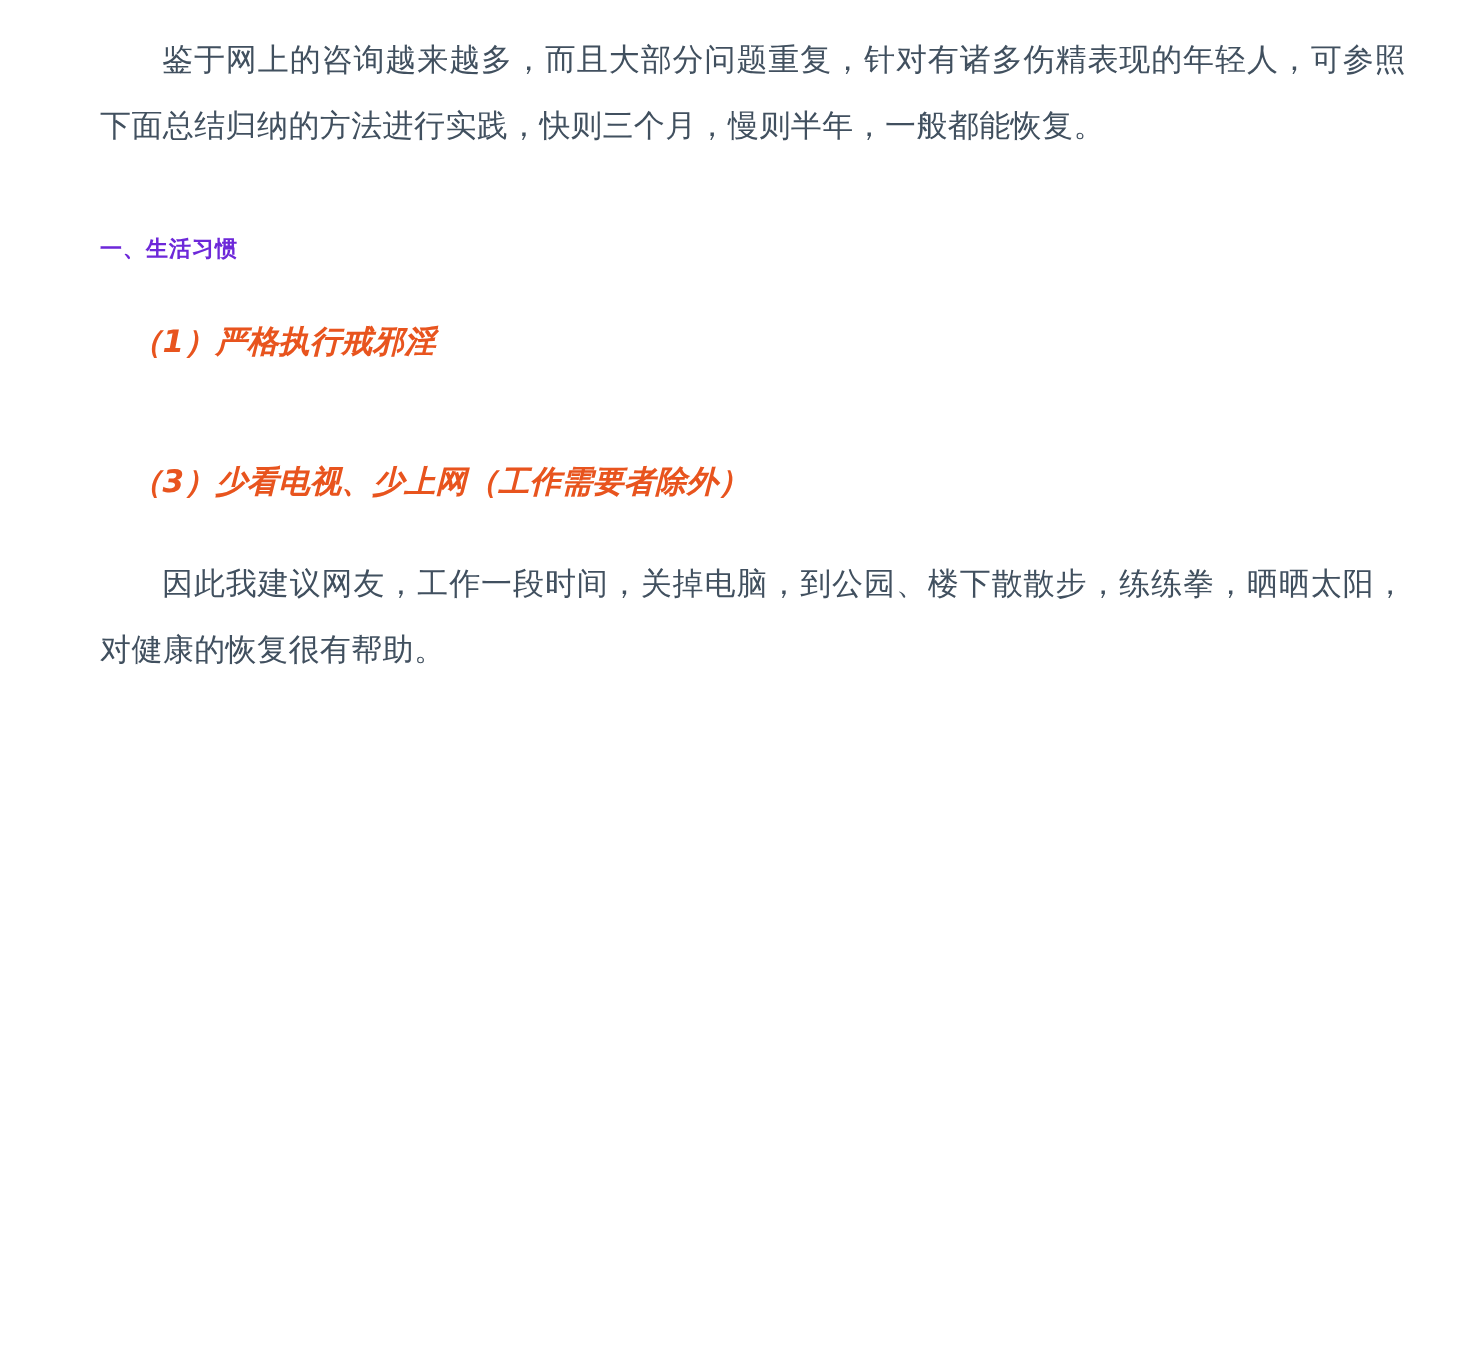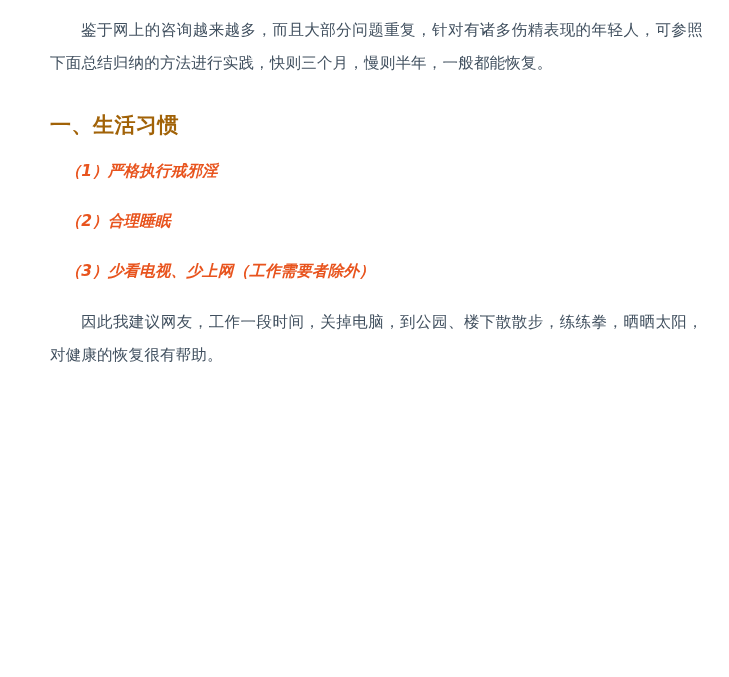--- a/index.html
+++ b/index.html
@@ -27,23 +27,23 @@
     line-height: 33px;
     letter-spacing: 0.2px;
     color: #41505f;
     margin: 0;
     text-align: justify;
   }
   .para.indent {
     text-indent: 2em;
   }
   .section-title {
-    font-size: 21px;
+    font-size: 11px;
     font-weight: bold;
-    color: #a16207;
+    color: #6d28d9;
     line-height: 30px;
     margin: 0;
     letter-spacing: 0.5px;
   }
   .sub-title {
     font-size: 15.5px;
     color: #e8541e;
     line-height: 30px;
     margin: 0;
     text-indent: 1em;
@@ -65,21 +65,20 @@
 
   <h2 class="section-title">一、生活习惯</h2>
 
   <div class="gap-md"></div>
 
   <h3 class="sub-title">（1）严格执行戒邪淫</h3>
   <div class="gap-xs"></div>
 
   <div class="gap-md"></div>
 
-  <h3 class="sub-title">（2）合理睡眠</h3>
   <div class="gap-xs"></div>
 
   <div class="gap-md"></div>
 
   <h3 class="sub-title">（3）少看电视、少上网（工作需要者除外）</h3>
   <div class="gap-xs"></div>
 
   <div class="gap-md"></div>
 
   <p class="para indent">因此我建议网友，工作一段时间，关掉电脑，到公园、楼下散散步，练练拳，晒晒太阳，对健康的恢复很有帮助。</p>

